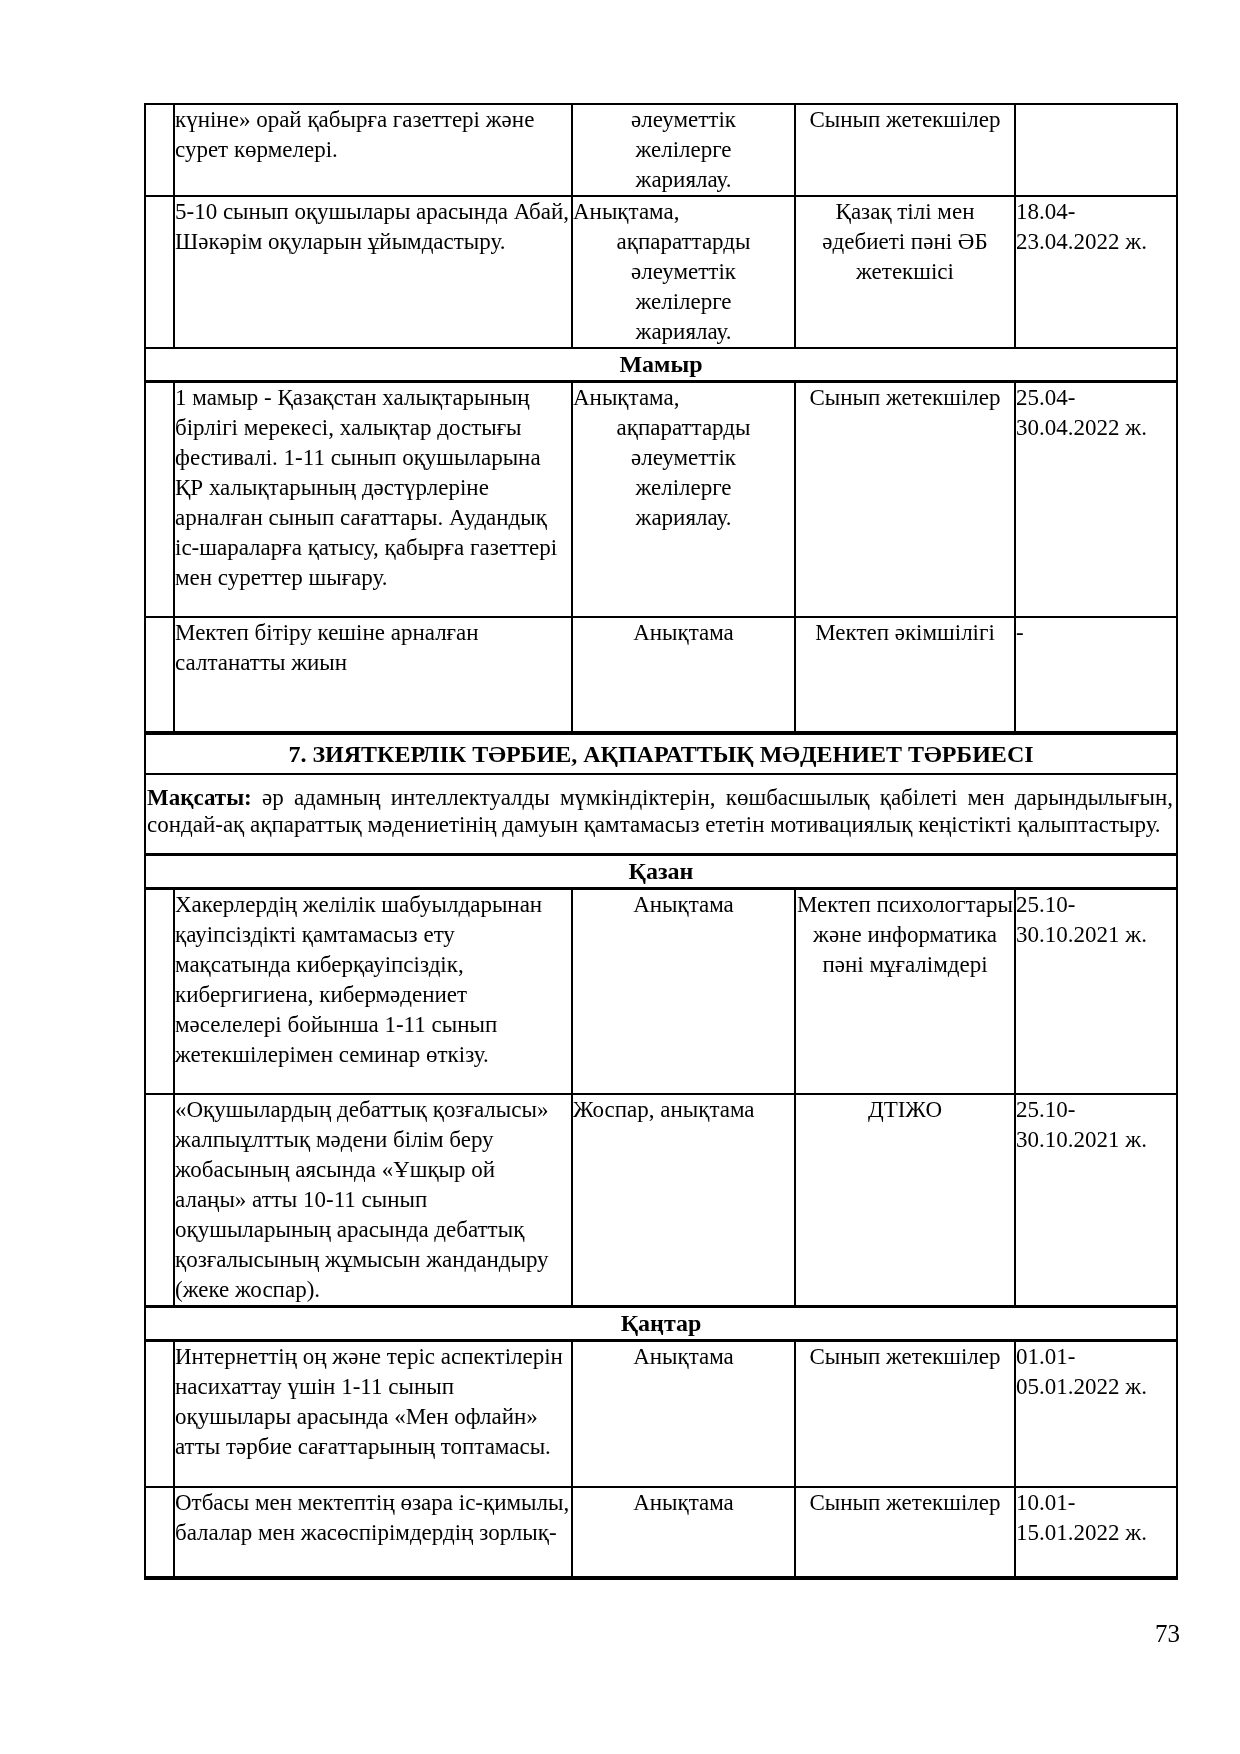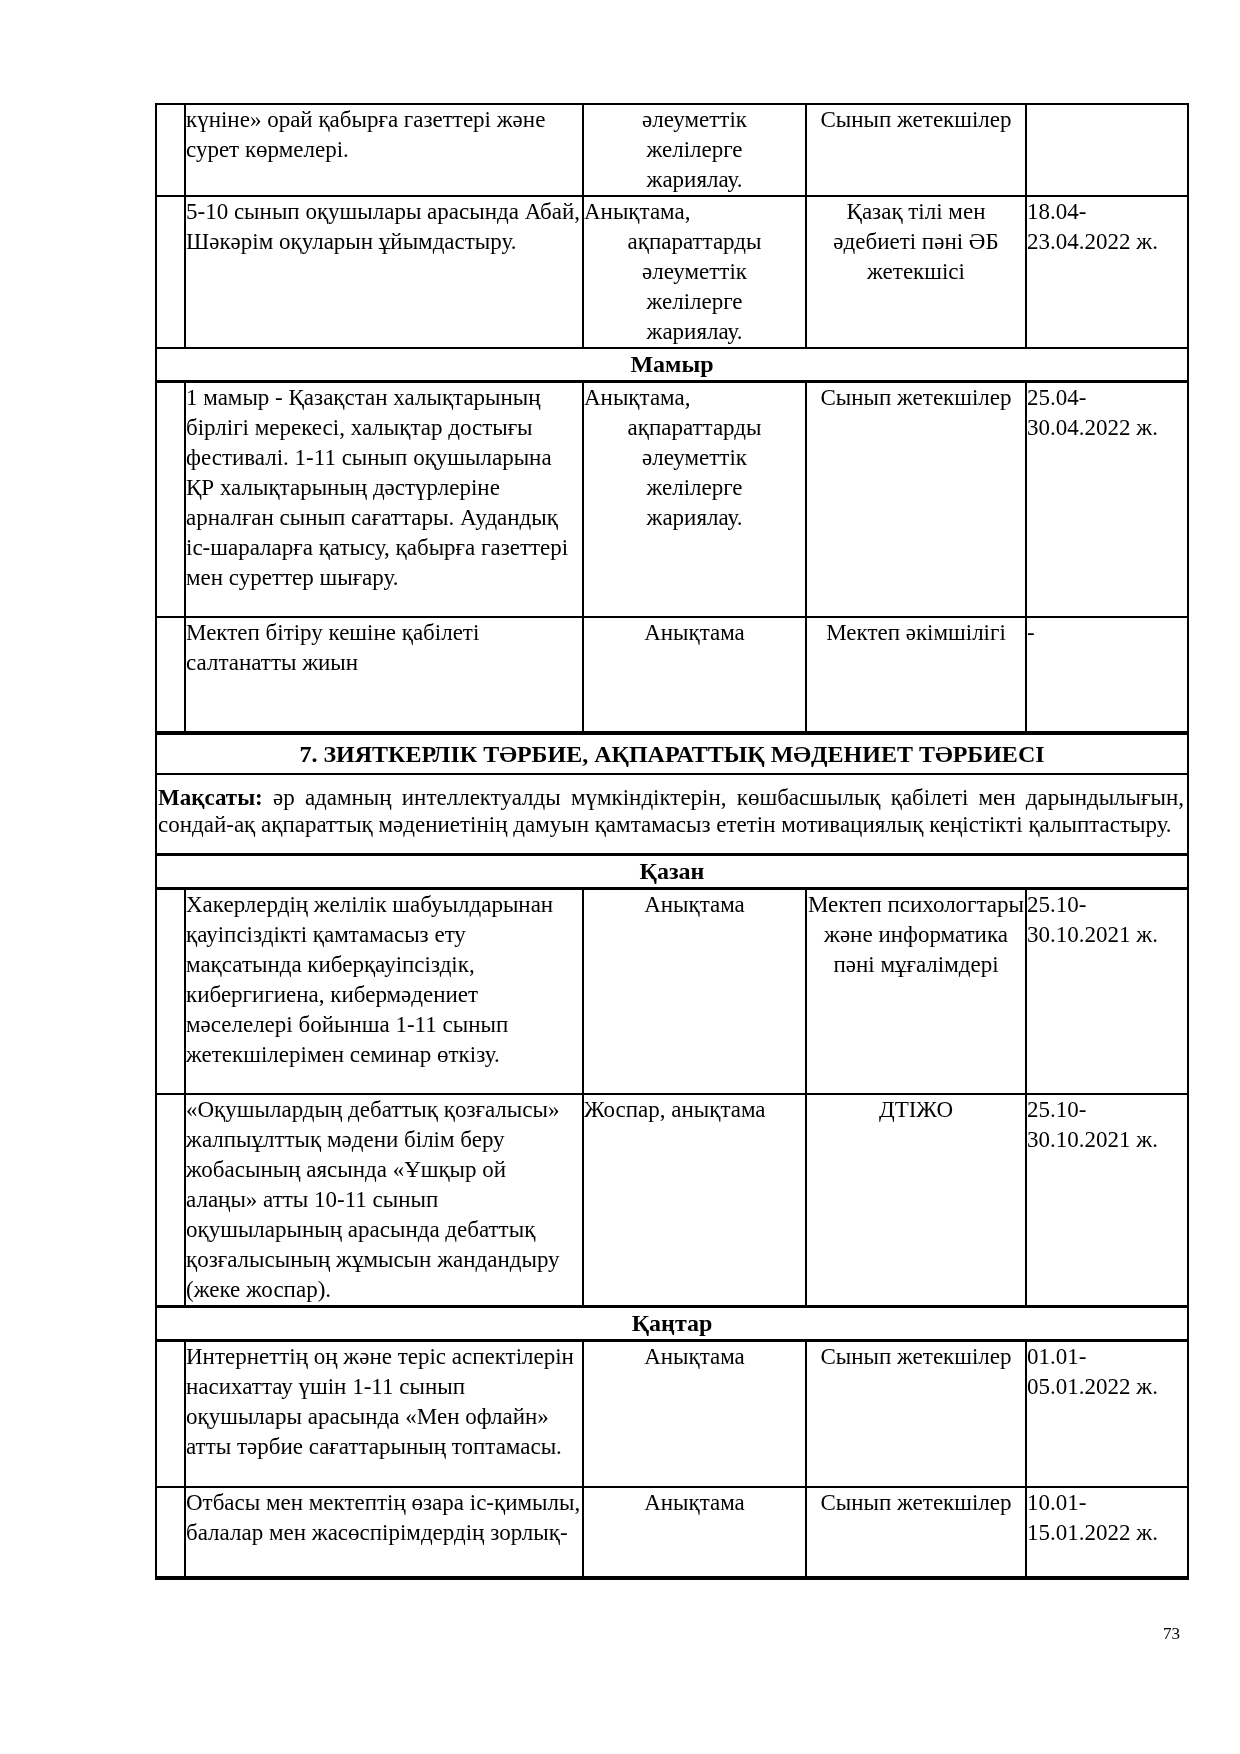--- a/index.html
+++ b/index.html
@@ -1,20 +1,20 @@
 <!DOCTYPE html>
 <html><head>
 <meta charset="utf-8">
 <style>
   html,body { margin:0; padding:0; background:#ffffff; }
   body { width:1240px; height:1754px; font-family:"Liberation Serif", serif; color:#000; }
   .sheet { position:relative; width:1240px; height:1754px; background:#fff; overflow:hidden; }
 
   table.plan {
-    position:absolute; left:155px; top:103px; width:1032px;
+    position:absolute; left:144px; top:103px; width:1032px;
     border-collapse:collapse; table-layout:fixed;
   }
   table.plan td {
     border:2px solid #000;
     vertical-align:top;
     font-size:23px; line-height:30px;
     padding:0; overflow:hidden;
     word-wrap:break-word;
   }
   td.c-num  { padding:0; }
@@ -32,21 +32,21 @@
     text-align:center; font-weight:bold; font-size:24px; line-height:34px; padding:2px 0;
     vertical-align:middle;
   }
   tr.paragraph td {
     text-align:justify; font-size:23px; line-height:27px; padding:9px 3px 2px 1px;
   }
   tr.paragraph .bold { font-weight:bold; }
 
   .pageno {
     position:absolute; top:1620px; right:60px;
-    font-size:17px; line-height:28px;
+    font-size:25px; line-height:28px;
   }
 </style>
 </head>
 <body>
 
 <div class="sheet">
   <table class="plan">
     <colgroup>
       <col style="width:29px">
       <col style="width:398px">
@@ -96,21 +96,21 @@
             <div>жариялау.</div>
           </td>
           <td class="c-resp">Сынып жетекшілер</td>
           <td class="c-date">
             <div>25.04-</div>
             <div>30.04.2022 ж.</div>
           </td>
         </tr>
         <tr class="item" style="height: 116px;">
           <td class="c-num"></td>
-          <td class="c-act">Мектеп бітіру кешіне қабілеті салтанатты жиын</td>
+          <td class="c-act">Мектеп бітіру кешіне арналған салтанатты жиын</td>
           <td class="c-form">
             <div>Анықтама</div>
           </td>
           <td class="c-resp">Мектеп әкімшілігі</td>
           <td class="c-date">
             <div>-</div>
           </td>
         </tr>
         <tr class="title" style="height: 39px; margin-top: 22px;">
           <td colspan="5" style="border-top-width: 4px;">7. ЗИЯТКЕРЛІК ТӘРБИЕ, АҚПАРАТТЫҚ МӘДЕНИЕТ ТӘРБИЕСІ</td>

